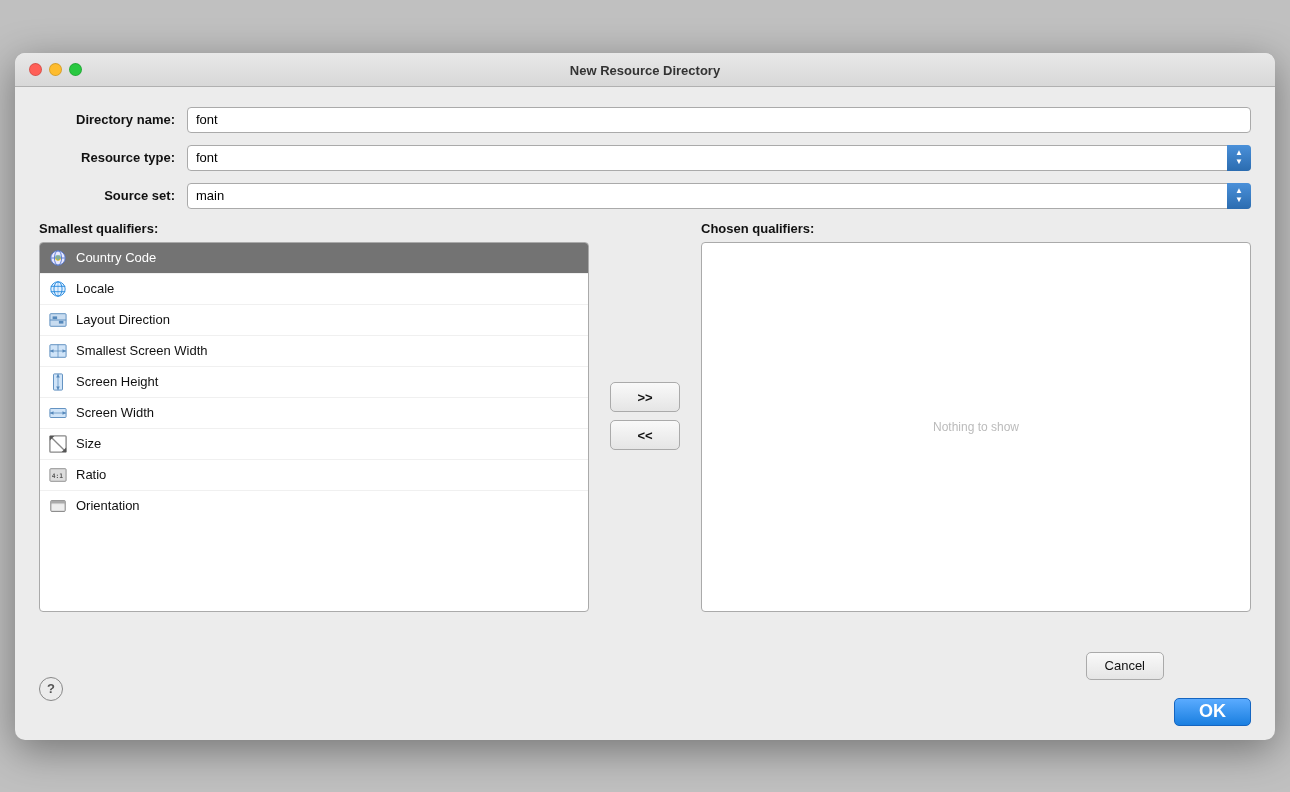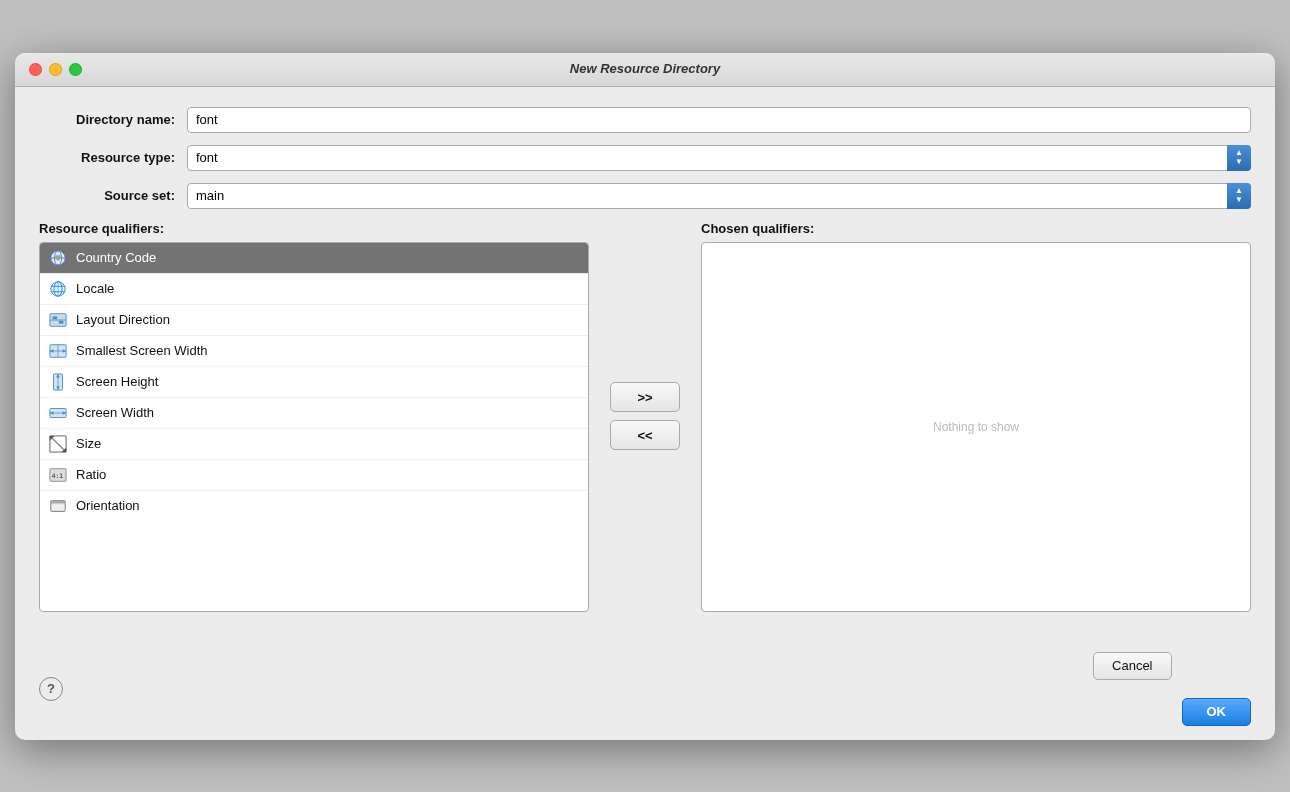--- a/index.html
+++ b/index.html
@@ -25,23 +25,22 @@
       border-radius: 10px;
       box-shadow: 0 10px 40px rgba(0,0,0,0.4);
       overflow: hidden;
     }
 
     .titlebar {
       background: linear-gradient(to bottom, #e8e8e8, #d8d8d8);
       border-bottom: 1px solid #b0b0b0;
       padding: 10px 14px;
       display: flex;
-      align-items: flex-end;
+      align-items: flex-start;
       position: relative;
-      font-style: italic;
     }
 
     .traffic-lights {
       display: flex;
       gap: 7px;
       align-items: center;
     }
 
     .traffic-light {
       width: 13px;
@@ -260,21 +259,21 @@
       color: #111;
       cursor: pointer;
     }
 
     .ok-btn {
       height: 28px;
       padding: 0 24px;
       background: linear-gradient(to bottom, #5aabff, #1a7fe0);
       border: 1px solid #1565c0;
       border-radius: 5px;
-      font-size: 13px;
+      font-size: 18px;
       color: white;
       font-weight: 600;
       cursor: pointer;
       margin-top: 46px;
     }
 
     .icon-box {
       width: 20px;
       height: 20px;
       display: inline-flex;
@@ -337,21 +336,21 @@
         <div class="select-arrows">
           <span>▲</span>
           <span>▼</span>
         </div>
       </div>
     </div>
 
     <div class="qualifiers-section">
 
       <div class="qualifier-panel">
-        <div class="qualifier-label">Resource qualifiers:</div>
+        <div class="qualifier-label">Smallest qualifiers:</div>
         <div class="qualifier-list">
 
           <div class="qualifier-item selected">
             <div class="icon-box">
               <svg class="icon-svg" viewBox="0 0 20 20" xmlns="http://www.w3.org/2000/svg">
                 <circle cx="10" cy="10" r="8" fill="#e8e8ff" stroke="#5577cc" stroke-width="1"></circle>
                 <ellipse cx="10" cy="10" rx="4" ry="8" fill="none" stroke="#5577cc" stroke-width="1"></ellipse>
                 <line x1="2" y1="10" x2="18" y2="10" stroke="#5577cc" stroke-width="1"></line>
                 <circle cx="10" cy="10" r="3" fill="#ffcc00"></circle>
                 <path d="M7 7 L13 7 L13 10 L10 13 L7 10 Z" fill="#3399ff" opacity="0.6"></path>

